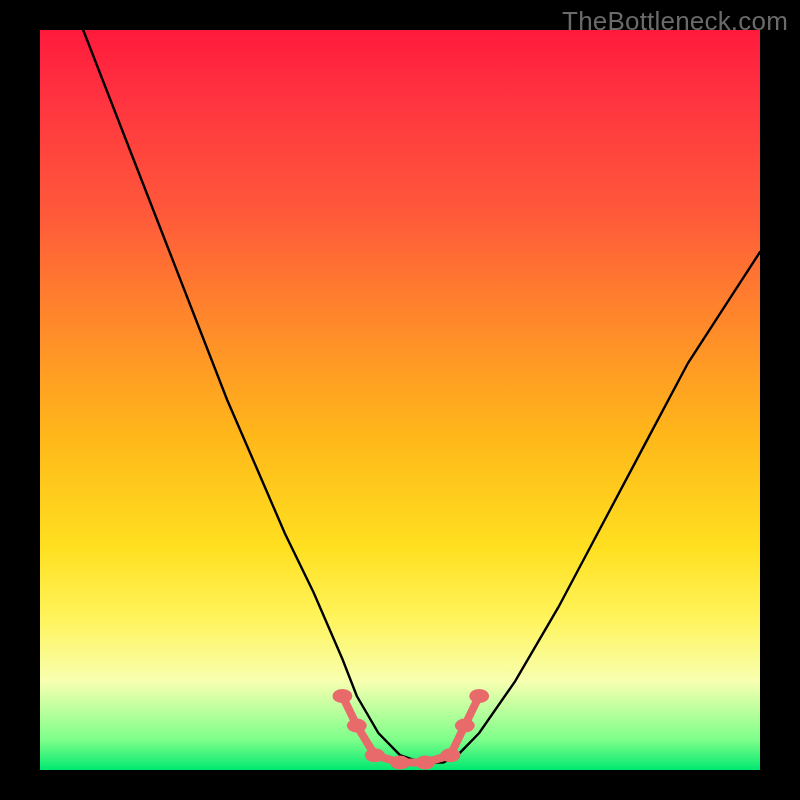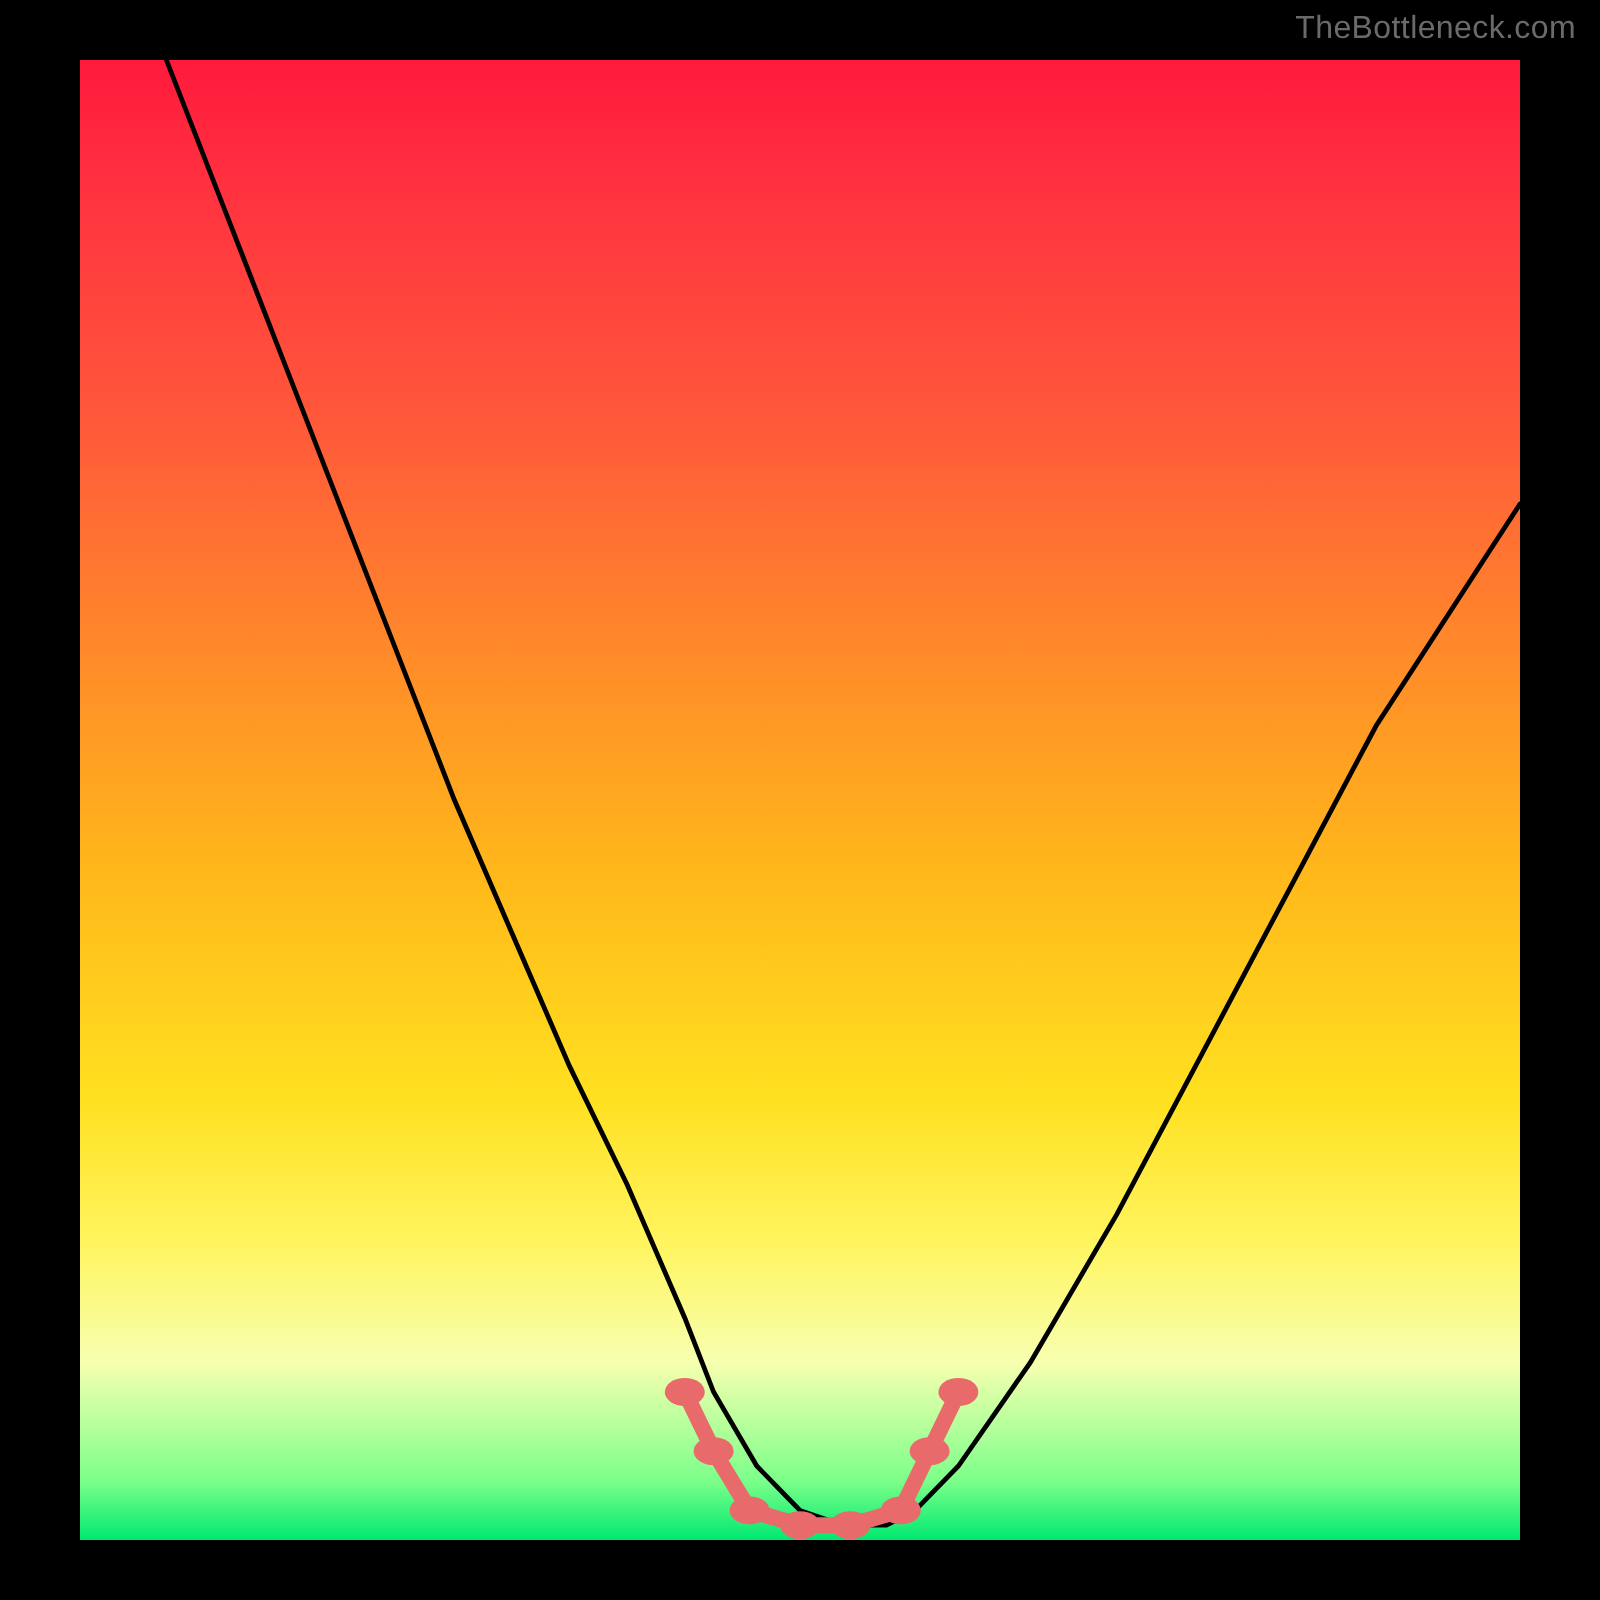--- a/index.html
+++ b/index.html
@@ -36,21 +36,21 @@
       #f7ffb0 88%,
       #7cff8a 96%,
       #00e870 100%
     );
   }
   .watermark {
     position: absolute;
     top: 6px;
     right: 12px;
     color: #6a6a6a;
-    font-size: 16px;
+    font-size: 26px;
     font-weight: 500;
     letter-spacing: 0.2px;
     user-select: none;
   }
   svg.curve {
     position: absolute;
     left: 0;
     top: 0;
     width: 720px;
     height: 740px;

